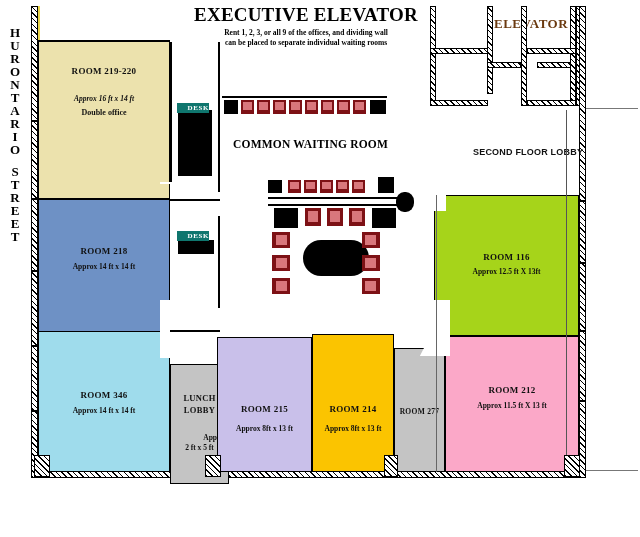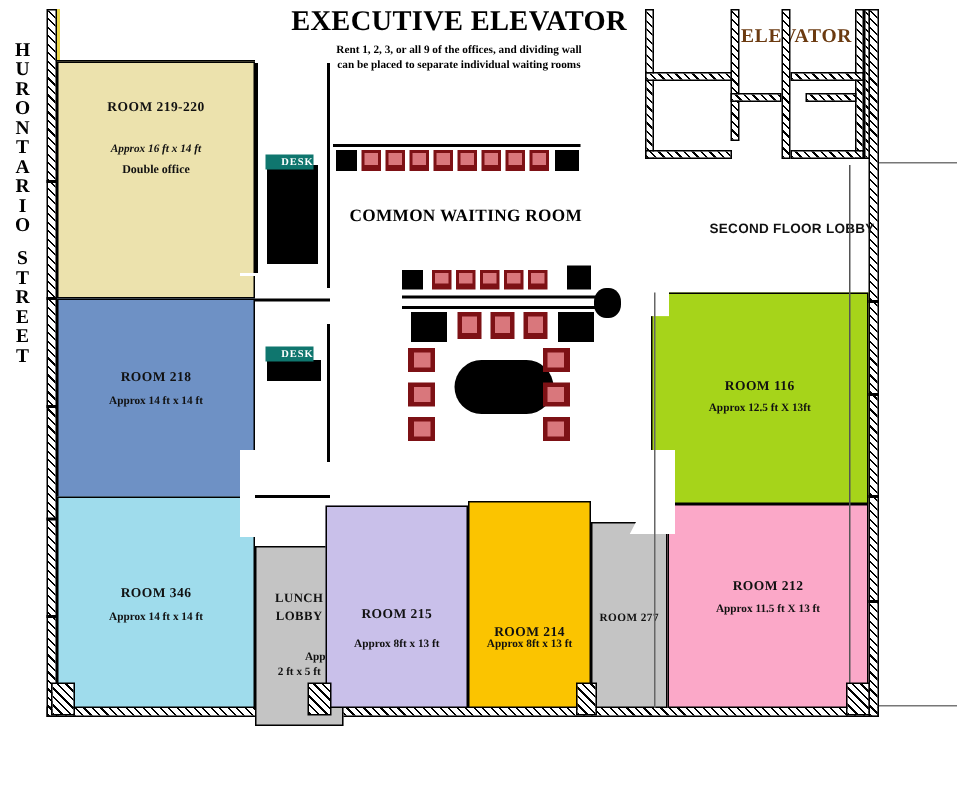--- a/index.html
+++ b/index.html
@@ -127,21 +127,21 @@
     <div class="rlabel rdim" style="top:68px;margin-left:32px;">Approx</div>
     <div class="rlabel rdim" style="top:78px;">2 ft x 5 ft</div>
   </div>
 
   <div class="room" id="r215" style="left:217px;top:337px;width:95px;height:135px;background:#c9c0ea;">
     <div class="rlabel rname" style="top:66px;">ROOM 215</div>
     <div class="rlabel rdim" style="top:86px;">Approx  8ft x 13 ft</div>
   </div>
 
   <div class="room" id="r214" style="left:312px;top:334px;width:82px;height:138px;background:#fbc400;">
-    <div class="rlabel rname" style="top:81px;">ROOM 214</div>
+    <div class="rlabel rname" style="top:69px;">ROOM 214</div>
     <div class="rlabel rdim" style="top:89px;">Approx 8ft x 13 ft</div>
   </div>
 
   <div class="room" id="r213" style="left:394px;top:348px;width:51px;height:124px;background:#c4c4c4;">
     <div class="rlabel rname" style="top:58px;font-size:7.5px;">ROOM 277</div>
   </div>
 
   <div class="room" id="r212" style="left:445px;top:336px;width:134px;height:136px;background:#fba8c8;">
     <div class="rlabel rname" style="top:48px;text-align:center;">ROOM 212</div>
     <div class="rlabel rdim" style="top:64px;">Approx 11.5 ft X 13 ft</div>

